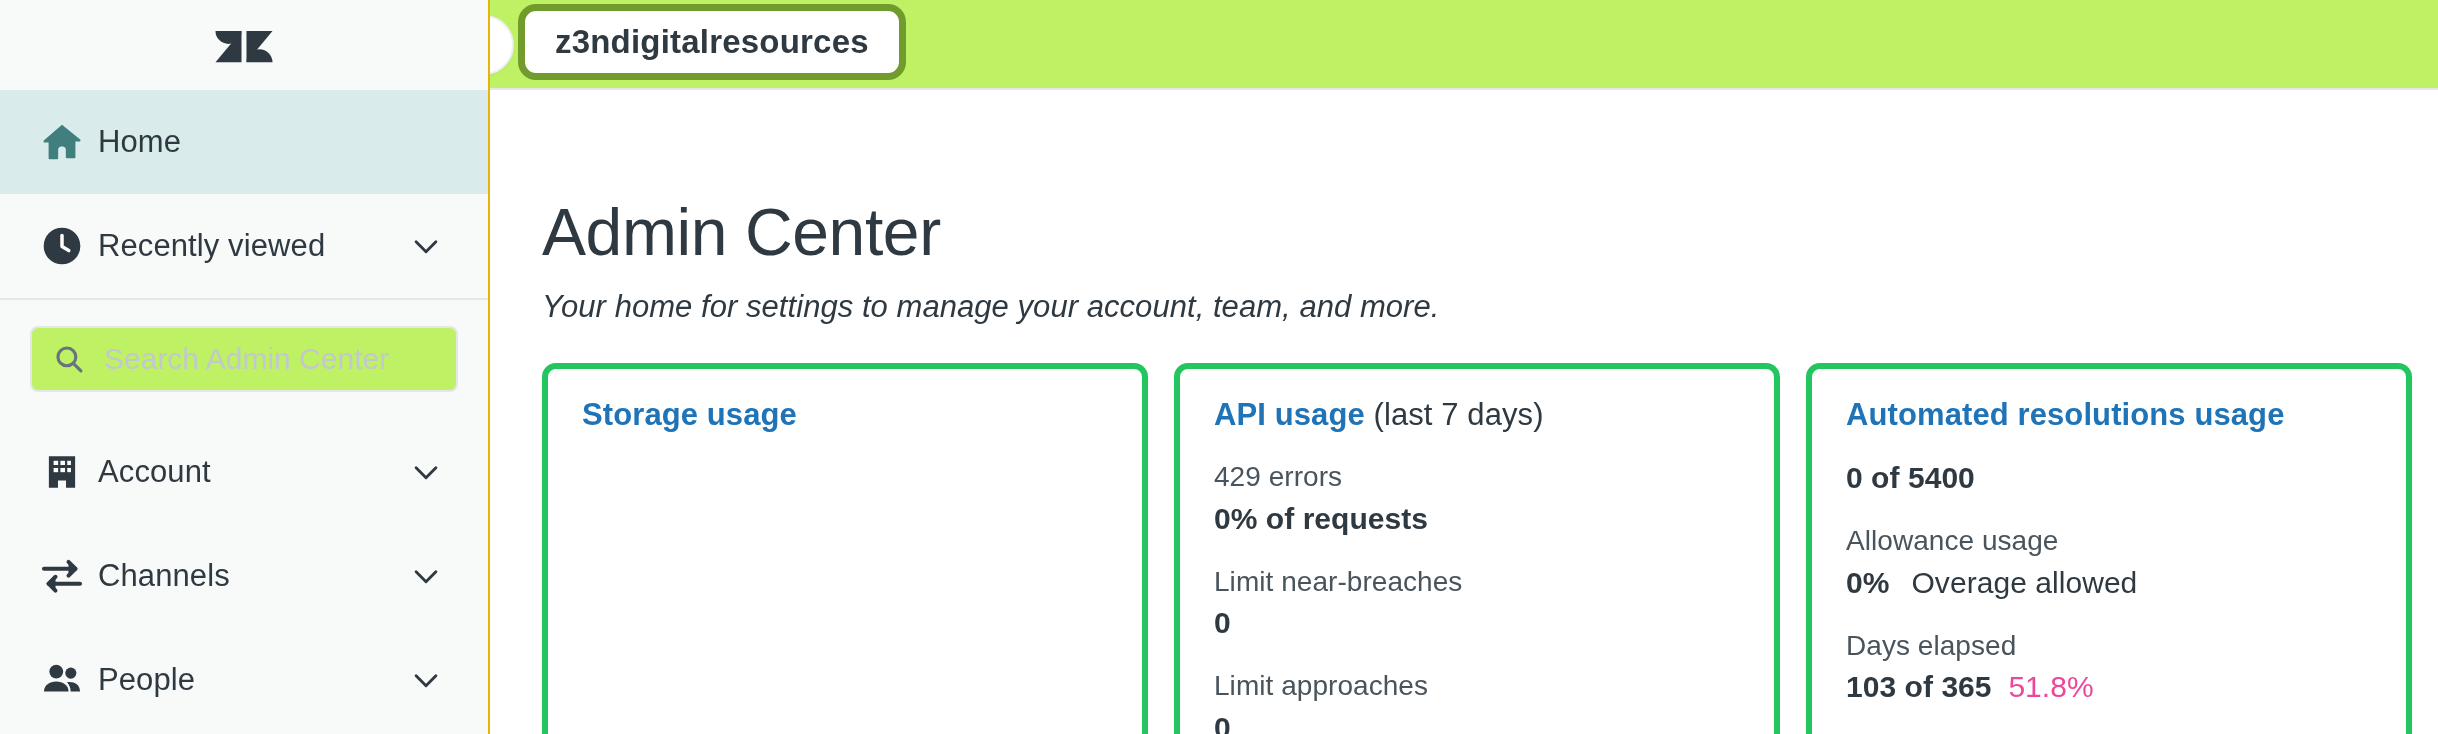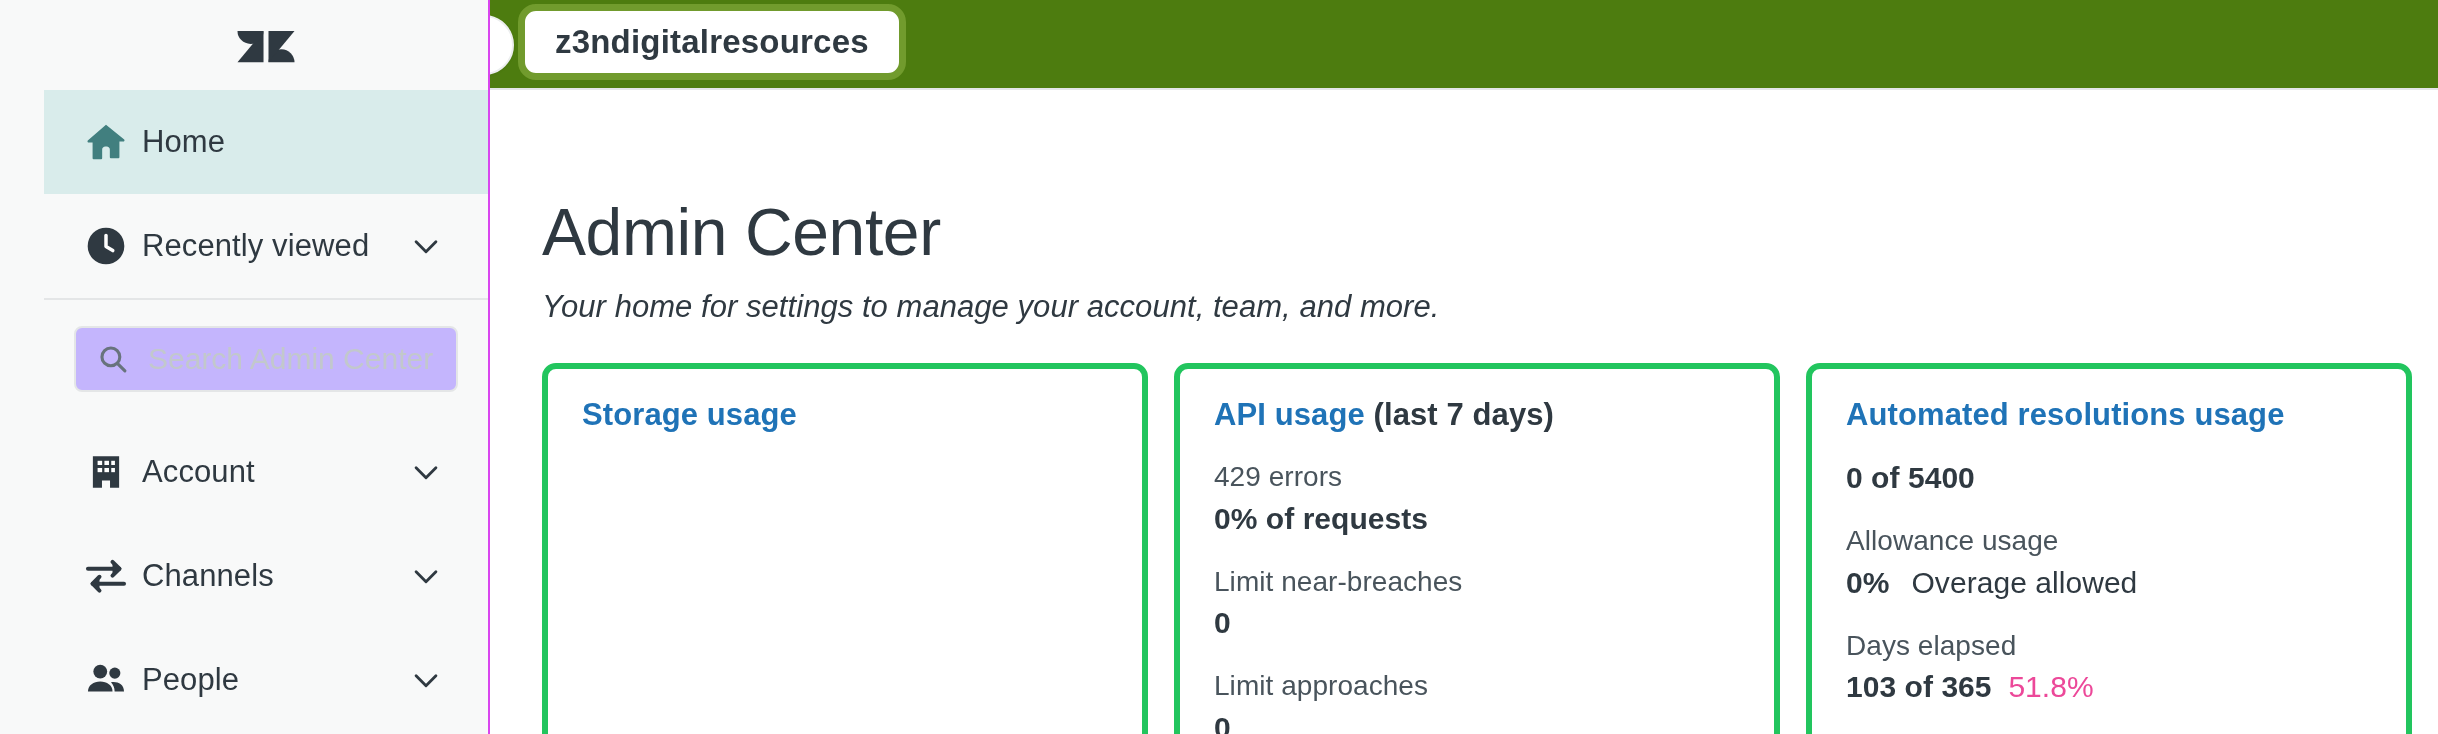--- a/index.html
+++ b/index.html
@@ -16,25 +16,24 @@
     height: 734px;
     display: flex;
     position: relative;
   }
 
   
   .sidebar {
     width: 490px;
     height: 734px;
     background: #f8f9f9;
-    border-right: 2px solid #d946ef;
+    border-right: 2px solid #eab308;
     flex: 0 0 490px;
     position: relative;
     overflow: hidden;
-    padding-left: 44px;
   }
   .brand {
     height: 90px;
     display: flex;
     align-items: center;
     justify-content: center;
     background: #f8f9f9;
   }
   .zendesk-logo { width: 62px; height: 62px; display: block; }
 
@@ -75,21 +74,21 @@
     height: 2px;
     background: #e4e6e7;
     margin: 0;
   }
 
   .search-wrap {
     padding: 26px 30px 28px 30px;
   }
   .search-box {
     height: 66px;
-    background: #c4b5fd;
+    background: #bef264;
     border: 2px solid #e4e6e7;
     border-radius: 8px;
     display: flex;
     align-items: center;
     padding: 0 20px;
     gap: 18px;
   }
   .search-box .sicon { display: flex; align-items: center; }
   .search-input {
     border: 0;
@@ -110,21 +109,21 @@
     background: #ffffff;
     position: relative;
     overflow: hidden;
   }
   .topbar {
     height: 90px;
     border-bottom: 2px solid #e4e6e7;
     display: flex;
     align-items: center;
     position: relative;
-    background: #4d7c0f;
+    background: #bef264;
   }
   .collapse-btn {
     position: absolute;
     left: -36px;
     top: 15px;
     width: 60px;
     height: 60px;
     border-radius: 50%;
     background: #ffffff;
     border: 2px solid #eceeef;
@@ -193,21 +192,21 @@
   .card-title {
     font-size: 31px;
     font-weight: bold;
     color: #1f73b7;
     letter-spacing: .1px;
     cursor: pointer;
     display: inline;
   }
   .card-title-suffix {
     font-size: 31px;
-    font-weight: bold;
+    font-weight: normal;
     color: #2f3941;
     letter-spacing: .1px;
   }
   .card-body { margin-top: 24px; }
 
   .metric-label {
     font-size: 28px;
     color: #49545c;
     letter-spacing: .05px;
     line-height: 1.45;

